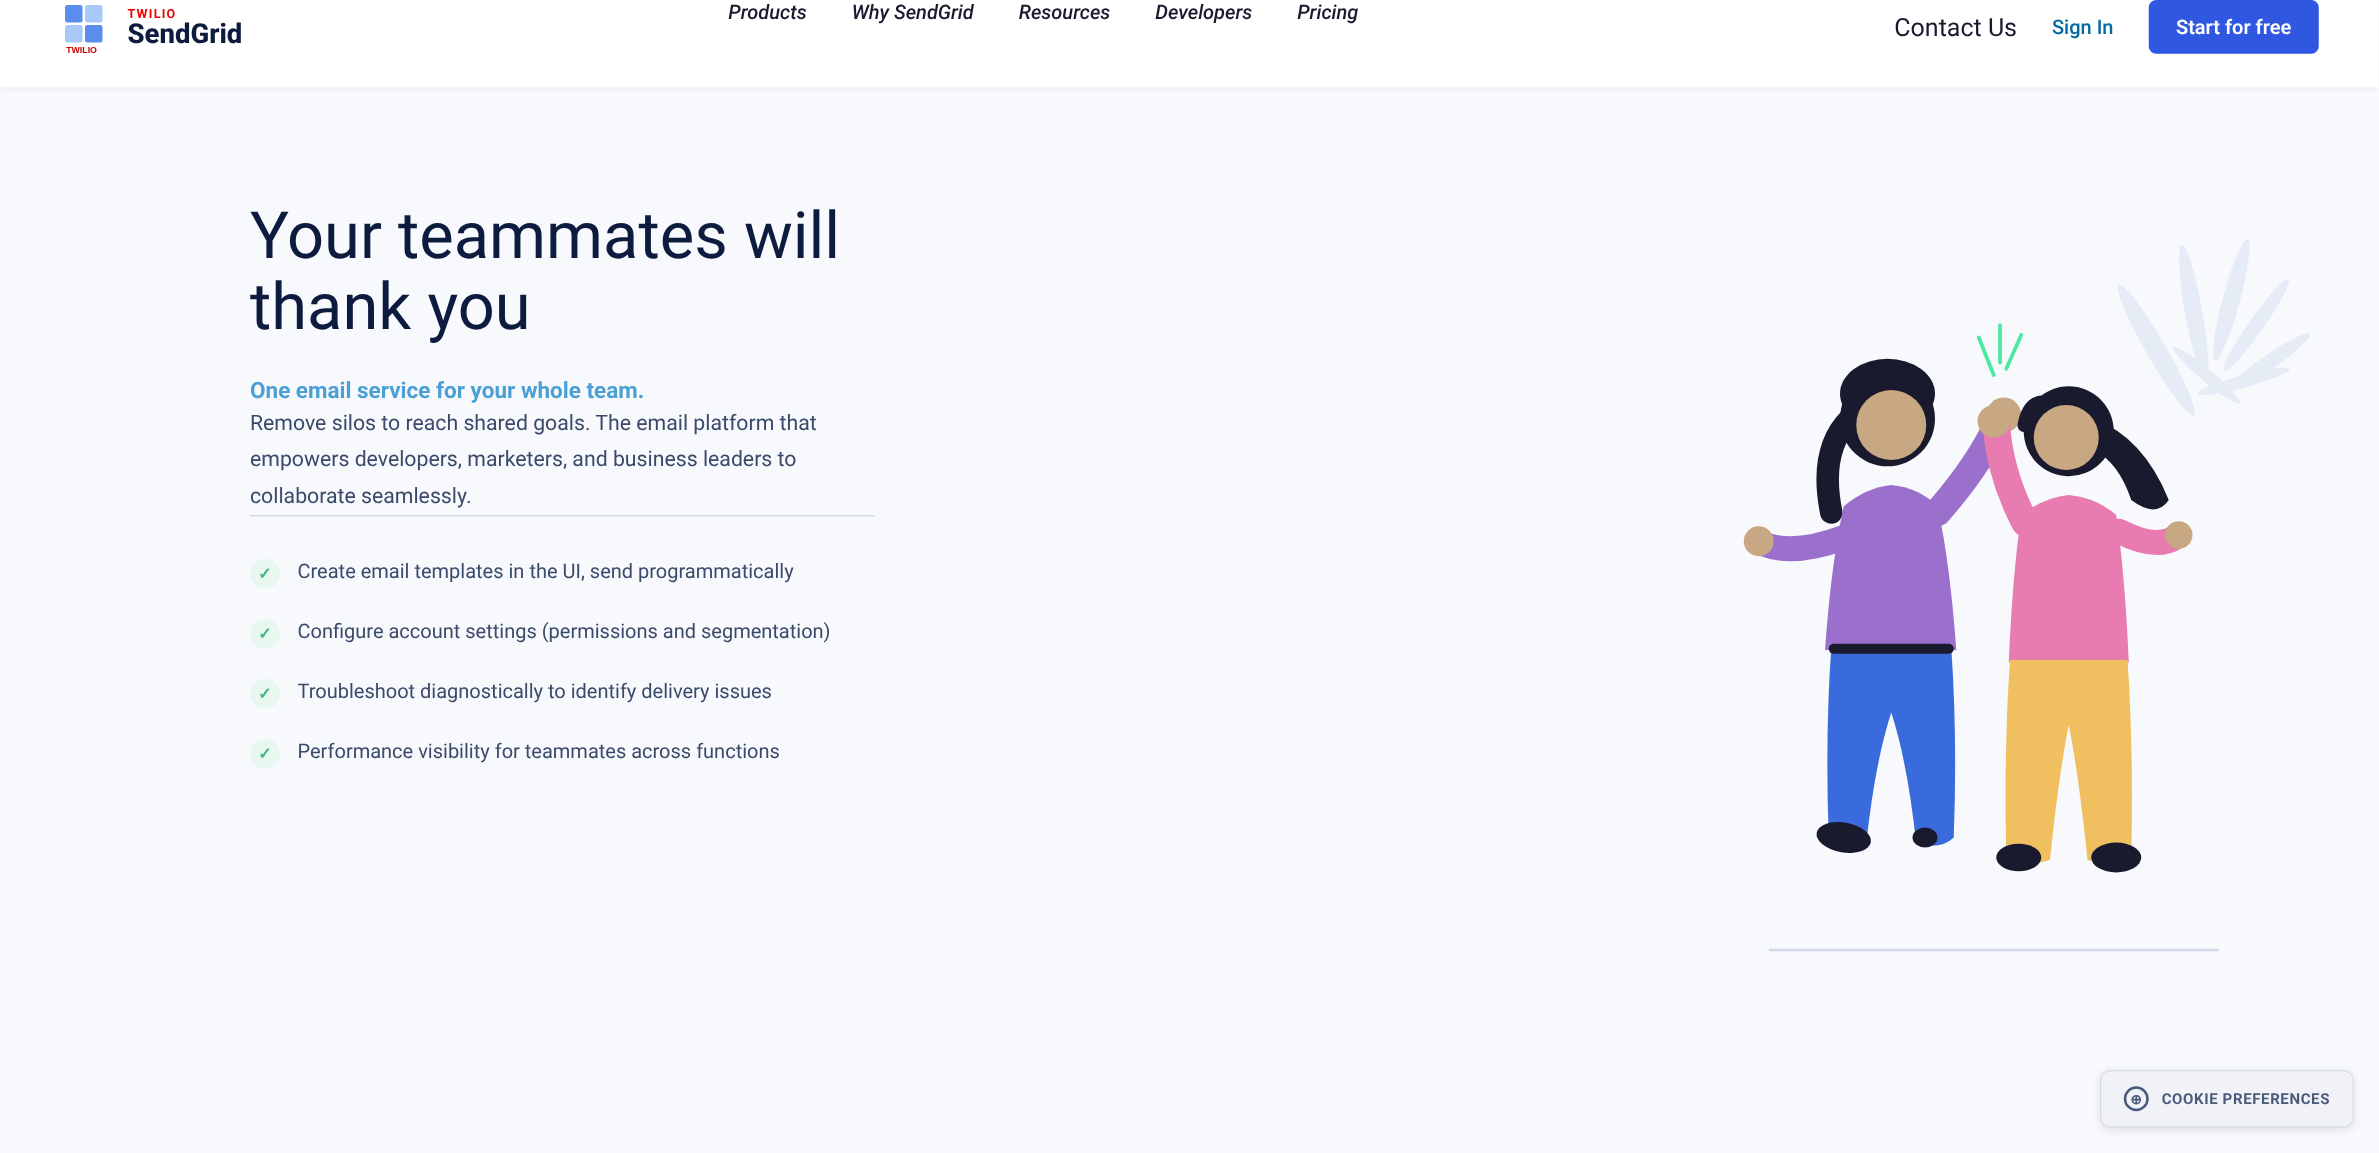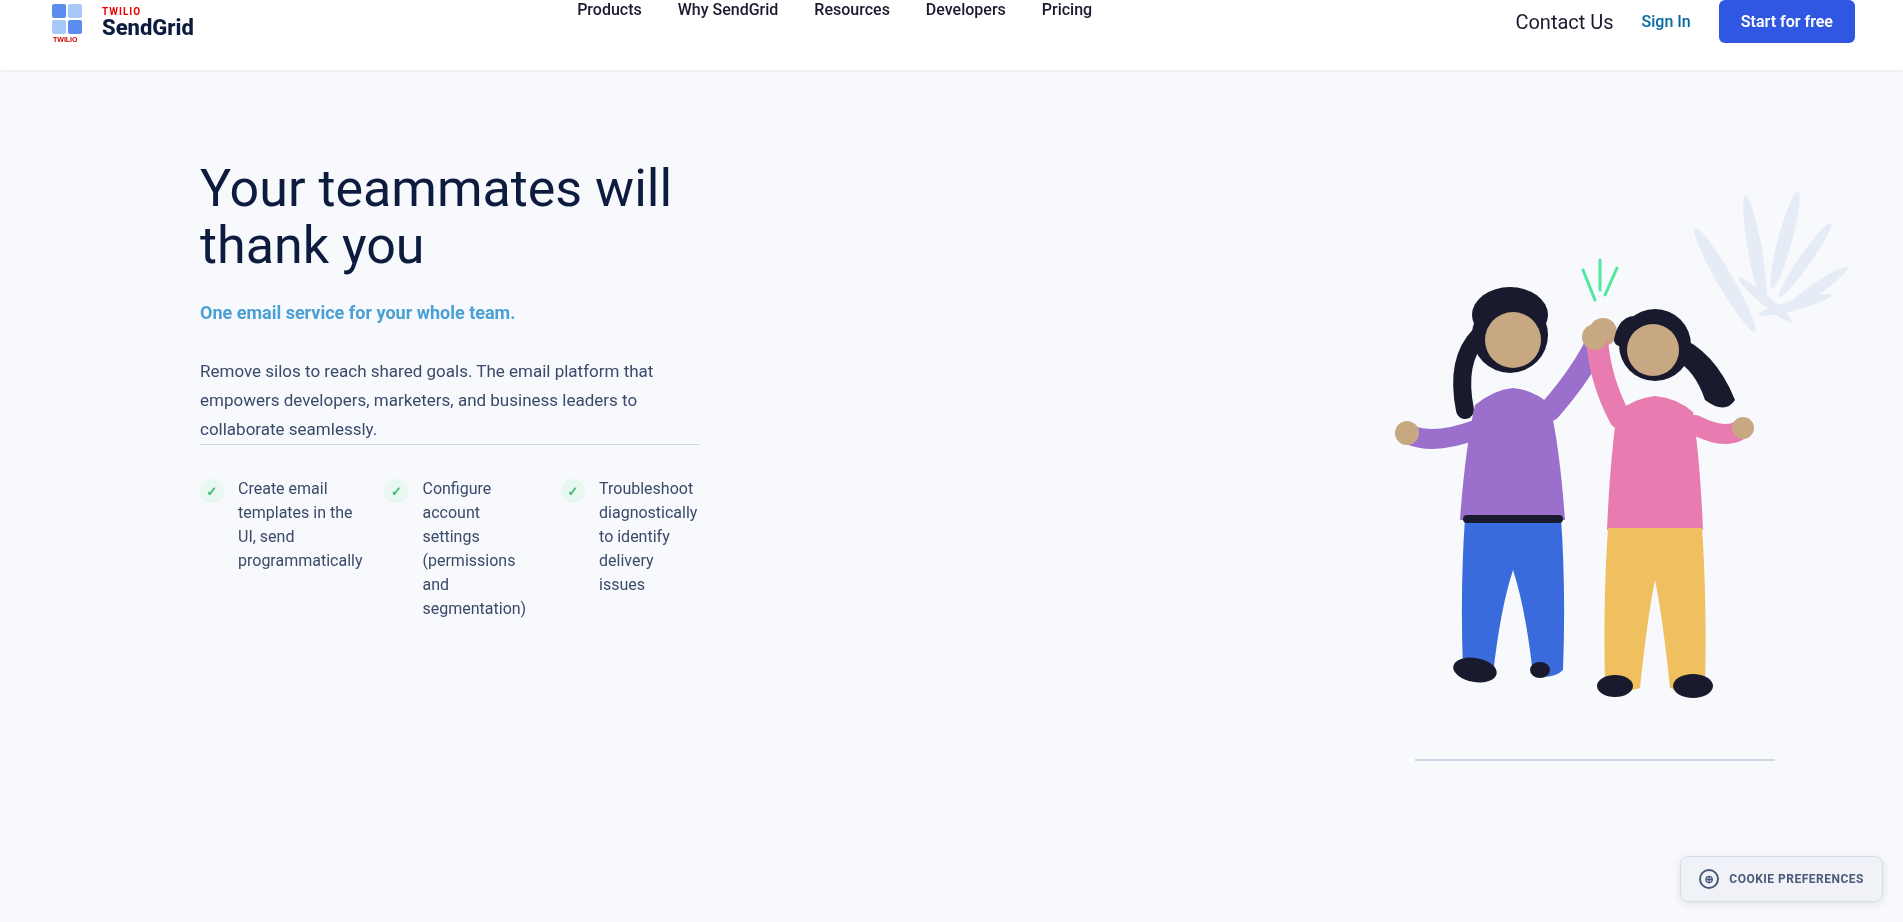--- a/index.html
+++ b/index.html
@@ -36,20 +36,21 @@
       display: flex;
       align-items: center;
       gap: 36px;
       list-style: none;
     }
     .nav-links a {
       text-decoration: none;
       color: #1a1a2e;
       font-size: 16px;
       font-weight: 500;
+      font-style: italic;
     }
     .nav-right {
       display: flex;
       align-items: center;
       gap: 28px;
     }
     .nav-right .contact {
       text-decoration: none;
       color: #1a1a2e;
       font-size: 20px;
@@ -93,38 +94,39 @@
       font-size: 52px;
       font-weight: 400;
       color: #0d1b3e;
       line-height: 1.1;
       margin-bottom: 28px;
     }
     .hero-subtitle {
       font-size: 18px;
       font-weight: 700;
       color: #4a9fd5;
-      margin-bottom: 34px;
+      margin-bottom: 2px;
     }
     .hero-desc {
       font-size: 17px;
       color: #3a4a6b;
       line-height: 1.7;
     }
     .divider {
       border: none;
       border-top: 1px solid #d0d8e8;
       margin-bottom: 32px;
       width: 100%;
     }
     .features-list {
       list-style: none;
       display: flex;
-      flex-direction: row;
+      flex-direction: column;
       gap: 22px;
+      text-align: right;
     }
     .feature-item {
       display: flex;
       align-items: flex-start;
       gap: 14px;
     }
     .check-icon {
       width: 24px;
       height: 24px;
       min-width: 24px;
@@ -242,20 +244,24 @@
         <span class="feature-text">Create email templates in the UI, send programmatically</span>
       </li>
       <li class="feature-item">
         <span class="check-icon"></span>
         <span class="feature-text">Configure account settings (permissions and segmentation)</span>
       </li>
       <li class="feature-item">
         <span class="check-icon"></span>
         <span class="feature-text">Troubleshoot diagnostically to identify delivery issues</span>
       </li>
+      <li class="feature-item">
+        <span class="check-icon"></span>
+        <span class="feature-text">Performance visibility for teammates across functions</span>
+      </li>
     </ul>
   </div>
 
   <div class="hero-illustration">
     <svg class="illustration-svg" viewBox="0 0 520 650" fill="none" xmlns="http://www.w3.org/2000/svg">
 
       <g opacity="0.25">
         <ellipse cx="390" cy="140" rx="8" ry="60" fill="#b0c8e8" transform="rotate(-30 390 140)"></ellipse>
         <ellipse cx="420" cy="110" rx="7" ry="55" fill="#b0c8e8" transform="rotate(-10 420 110)"></ellipse>
         <ellipse cx="450" cy="100" rx="7" ry="50" fill="#b0c8e8" transform="rotate(15 450 100)"></ellipse>

